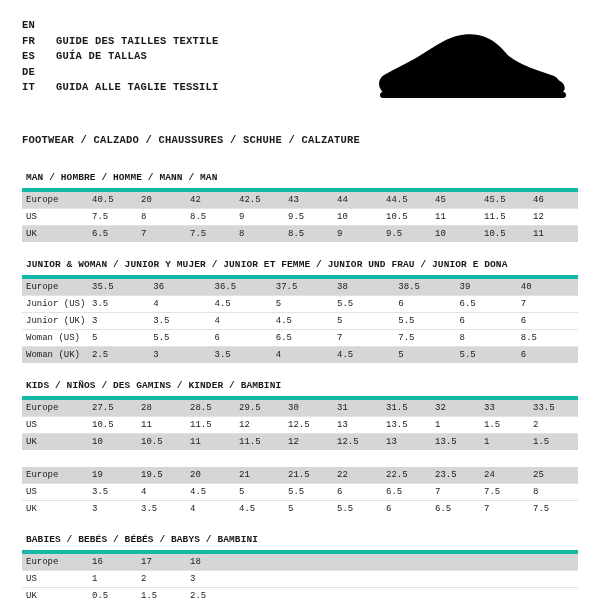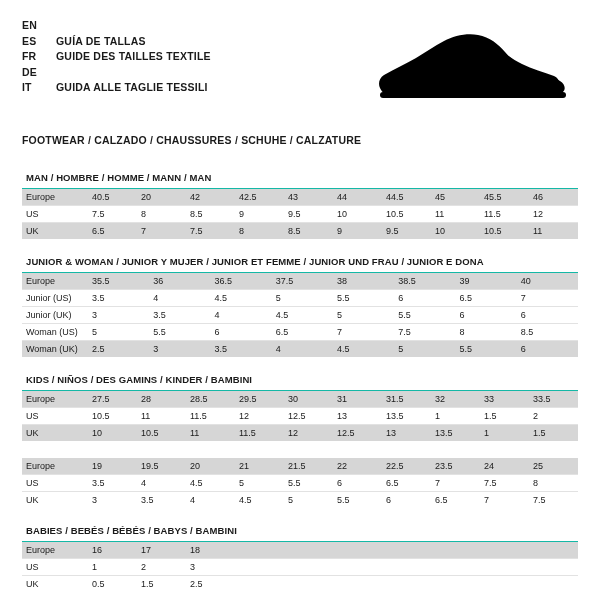--- a/index.html
+++ b/index.html
@@ -13,20 +13,21 @@
     font-family: "Liberation Sans", sans-serif;
     color: #1a1a1a;
     overflow: hidden;
   }
   .page {
     position: relative;
     width: 600px;
     height: 496px;
     box-sizing: border-box;
     padding: 18px 22px 0 22px;
+    font-family: Liberation Mono, monospace;
   }
 
   
   .header {
     display: flex;
     align-items: flex-start;
     justify-content: space-between;
   }
   .lang-list {
     display: block;
@@ -67,21 +68,21 @@
   .section {
     margin-top: 17px;
   }
   .section.first { margin-top: 26px; }
 
   .section-title {
     font-size: 9.5px;
     font-weight: bold;
     letter-spacing: 0.1px;
     padding: 0 0 5px 4px;
-    border-bottom: 1px solid #14b8a6;
+    border-bottom: 4px solid #14b8a6;
   }
   table.size-table {
     border-collapse: collapse;
     width: 100%;
     table-layout: fixed;
   }
   table.size-table td {
     font-size: 9px;
     height: 16px;
     padding: 0 0 0 4px;
@@ -101,26 +102,26 @@
 <body>
 
 <div class="page">
 
   <div class="header">
     <div class="lang-list">
       <div class="lang-row">
         <span class="lang-code">EN</span>
       </div>
       <div class="lang-row">
+        <span class="lang-code">FR</span>
+        <span class="lang-title">GUIDE DES TAILLES TEXTILE</span>
+      </div>
+      <div class="lang-row">
         <span class="lang-code">ES</span>
         <span class="lang-title">GUÍA DE TALLAS</span>
-      </div>
-      <div class="lang-row">
-        <span class="lang-code">FR</span>
-        <span class="lang-title">GUIDE DES TAILLES TEXTILE</span>
       </div>
       <div class="lang-row">
         <span class="lang-code">DE</span>
       </div>
       <div class="lang-row">
         <span class="lang-code">IT</span>
         <span class="lang-title">GUIDA ALLE TAGLIE TESSILI</span>
       </div>
     </div>
 

